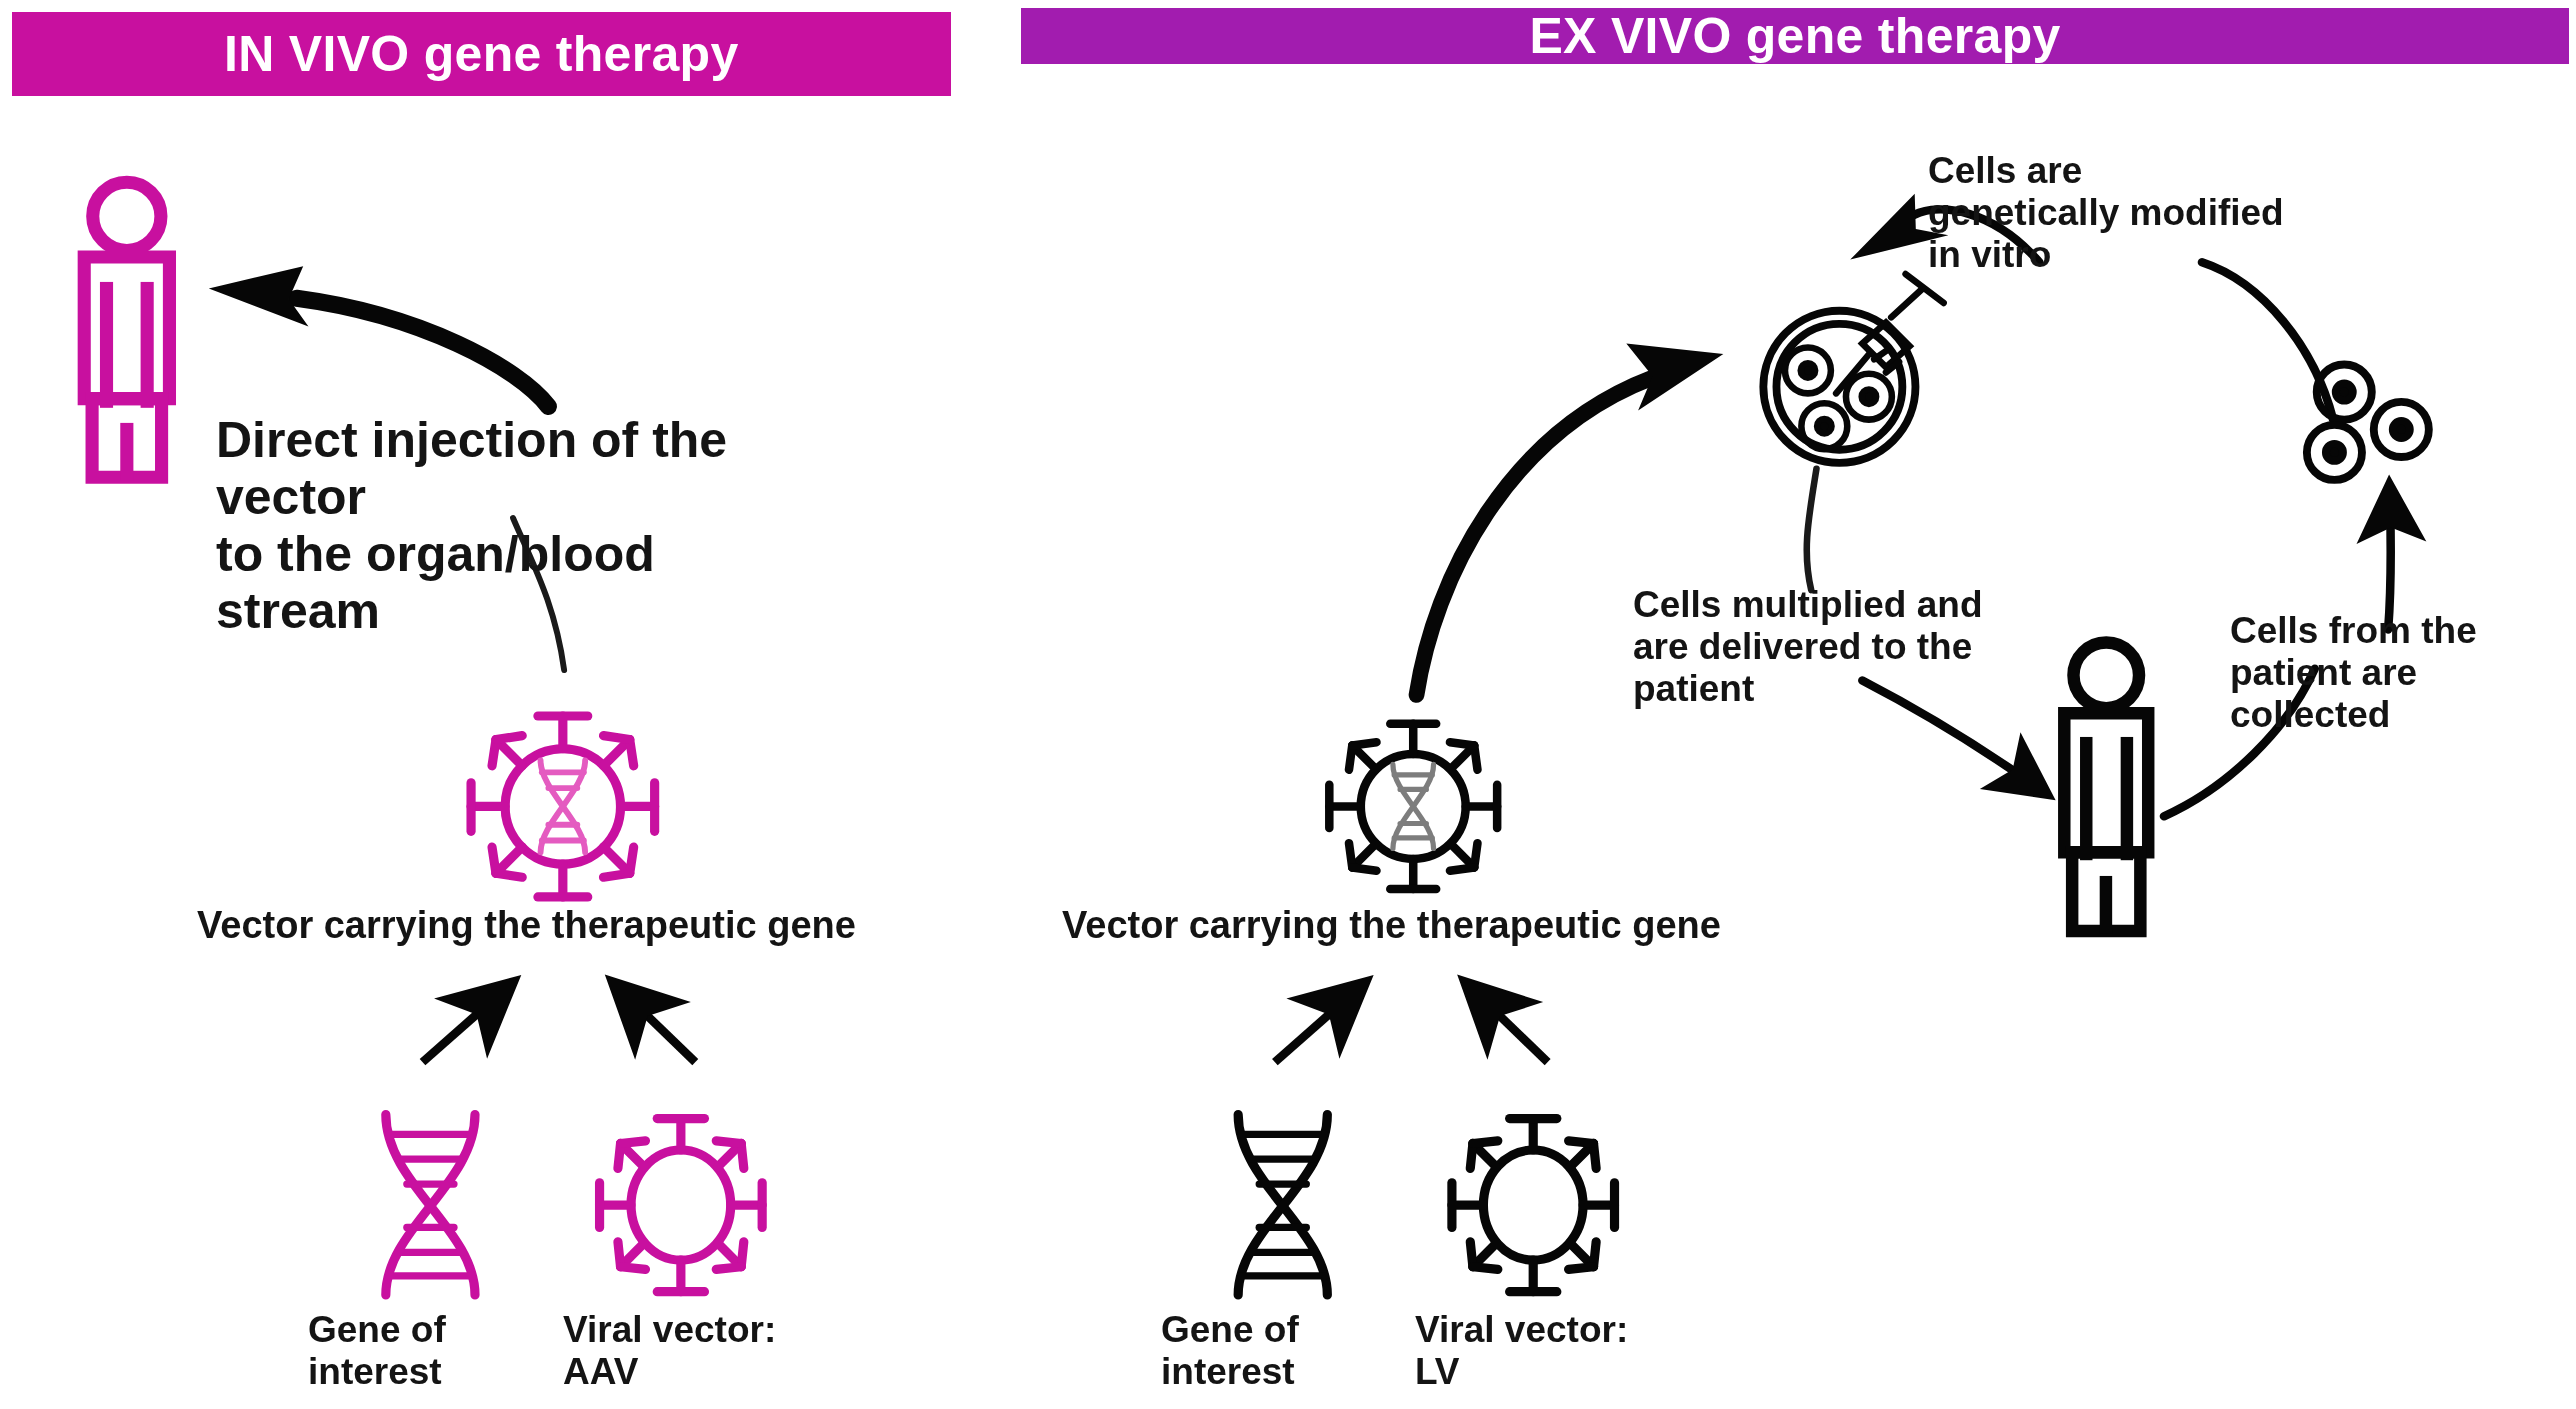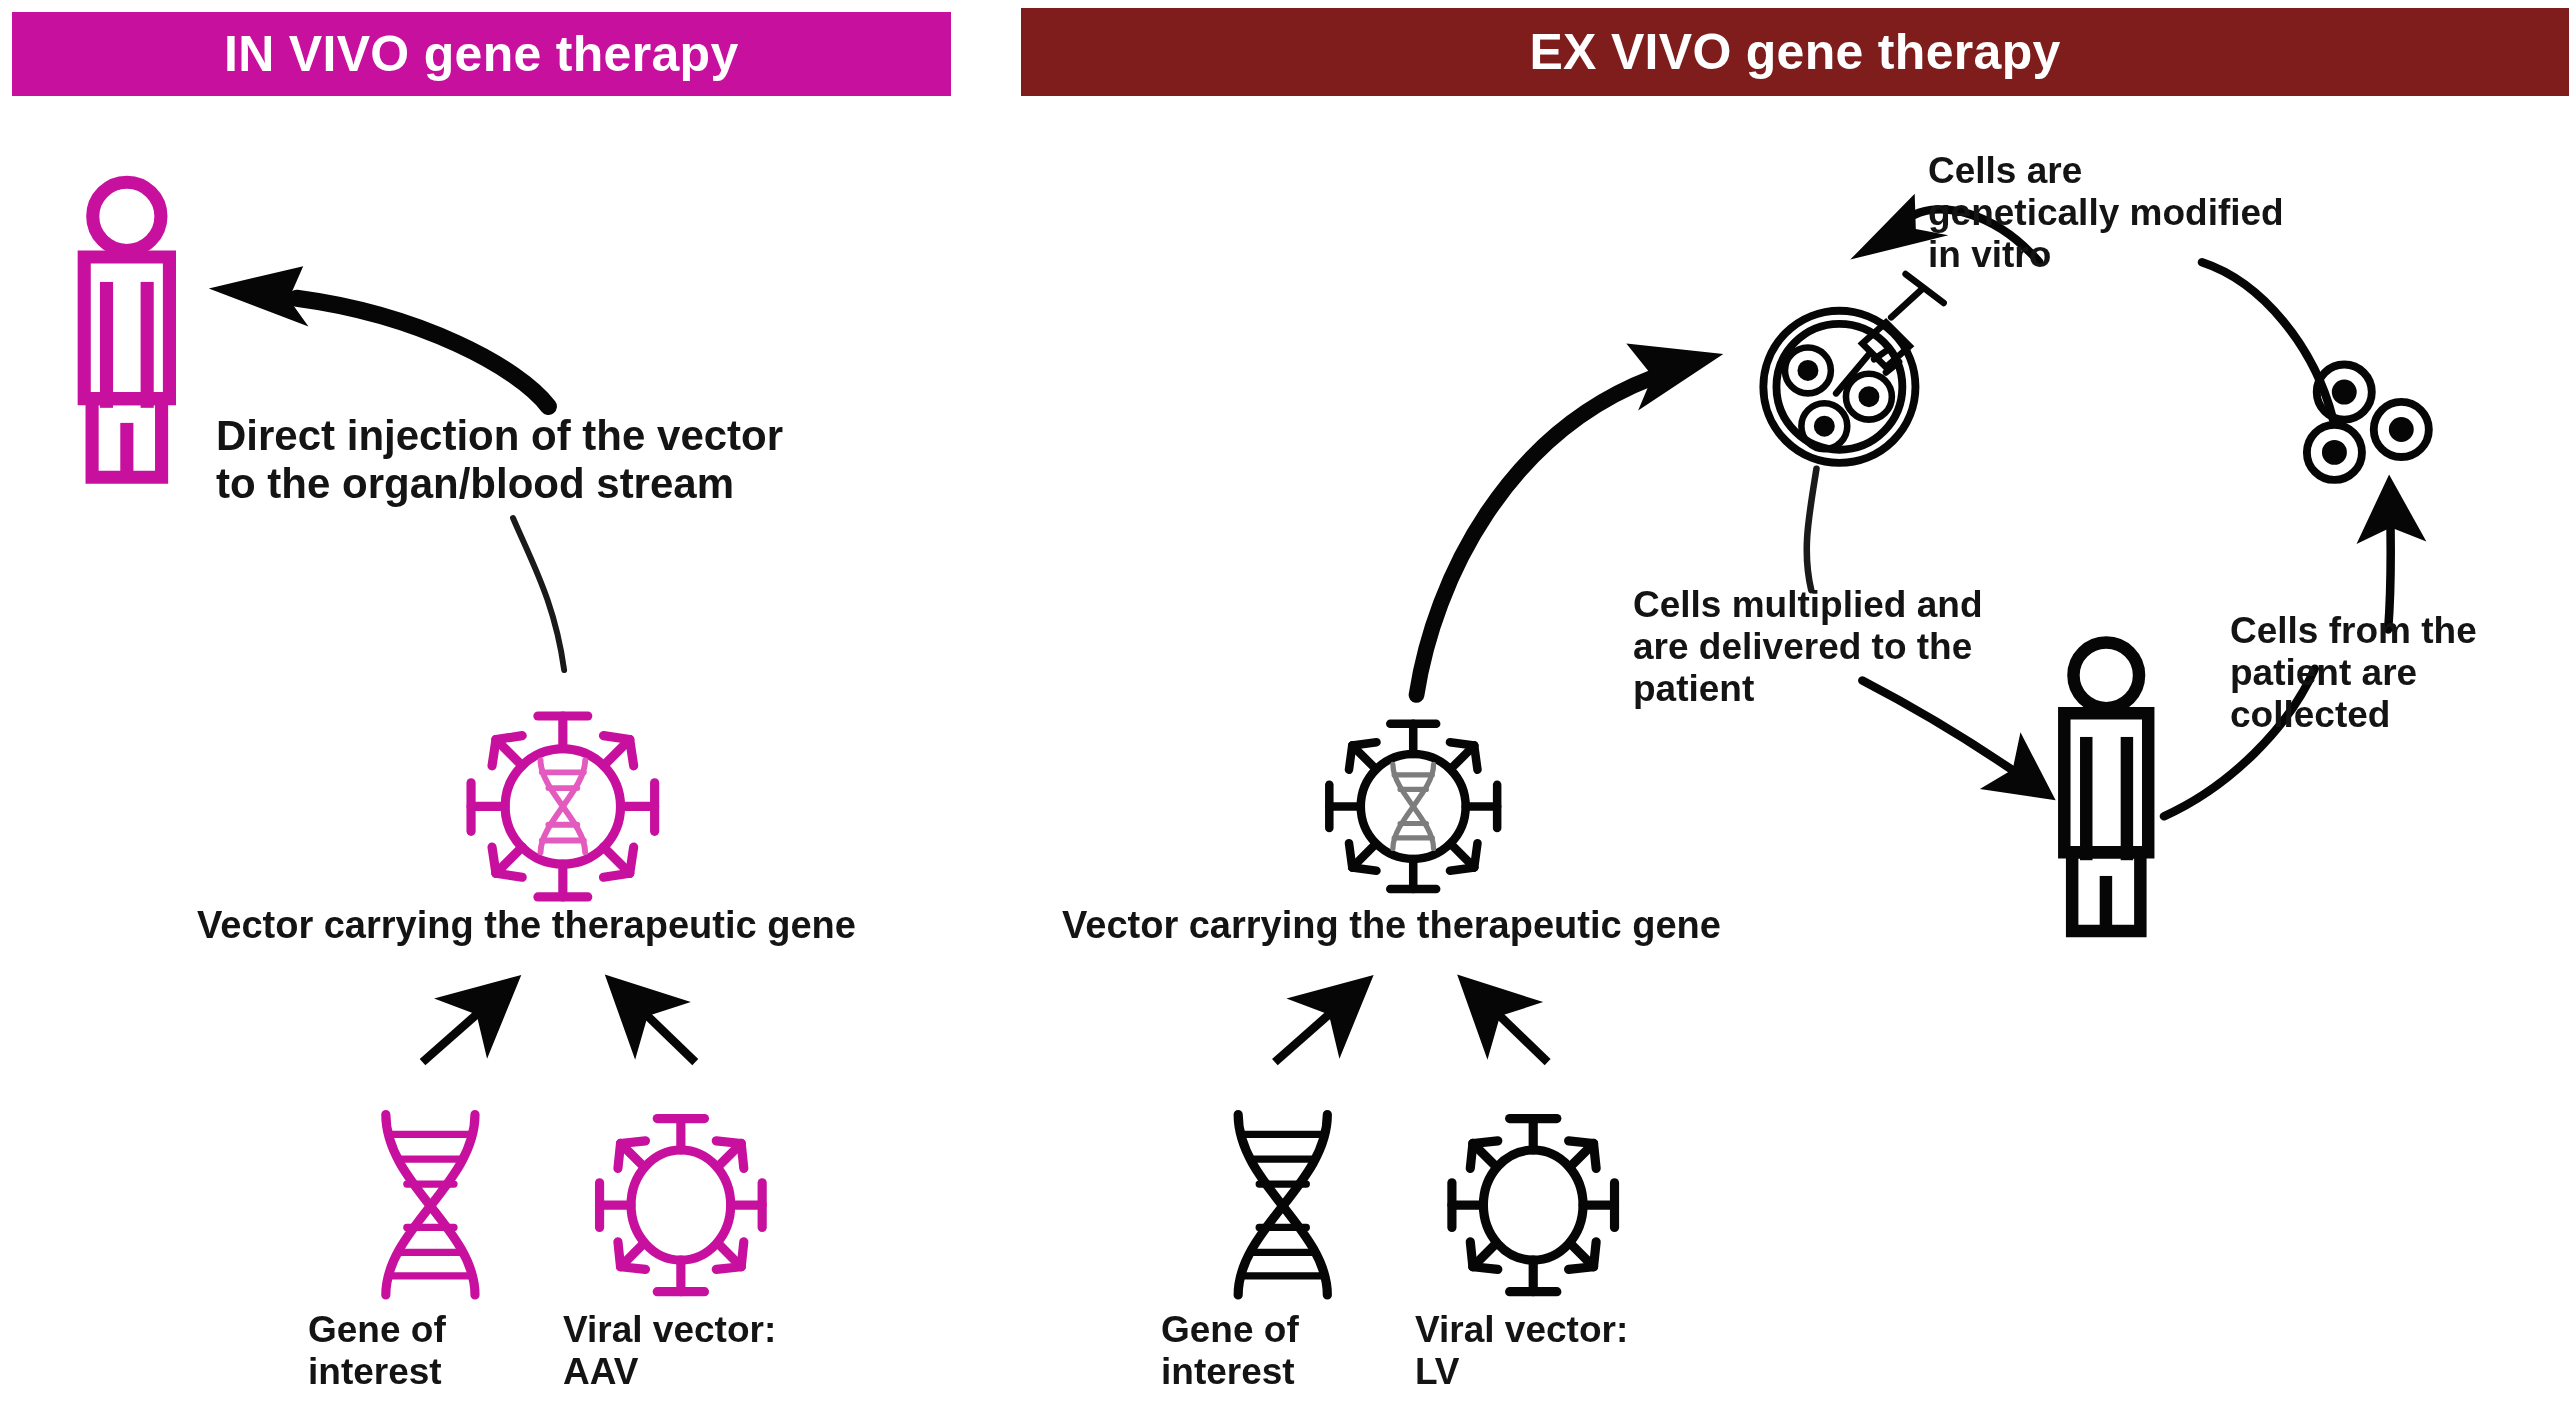--- a/index.html
+++ b/index.html
@@ -17,22 +17,22 @@
     letter-spacing:0.3px;
     color:#ffffff;
     font-family:"Liberation Sans",sans-serif;
   }
   #banner-invivo{
     left:11.8px;top:11.8px;width:939px;height:84px;
     background:#C8109F;
     font-size:50px;
   }
   #banner-exvivo{
-    left:1021px;top:7.9px;width:1548px;height:88px;
-    background:#7f1d1d;
+    left:1021px;top:7.9px;width:1548px;height:56px;
+    background:#a21caf;
     font-size:50px;
   }
   .svg-layer{position:absolute;left:0;top:0;width:2576px;height:1409px;pointer-events:none;}
   .lbl{
     position:absolute;
     color:#141414;
     font-weight:bold;
     font-family:"Liberation Sans",sans-serif;
     line-height:1.14;
     white-space:pre-line;
@@ -290,21 +290,21 @@
       <circle cx="3575" cy="598" r="42"></circle>
         <circle cx="3575" cy="598" r="13" fill="#060606"></circle>
       <circle cx="3662" cy="655" r="42"></circle>
         <circle cx="3662" cy="655" r="13" fill="#060606"></circle>
       <circle cx="3560" cy="690" r="42"></circle>
         <circle cx="3560" cy="690" r="13" fill="#060606"></circle>
     </g>
 
   </svg>
 
-  <div class="lbl c" style="left:216px;top:412px;width:590px;font-size:42px;">Direct injection of the vector
+  <div class="lbl c" style="left:216px;top:412px;width:590px;font-size:50px;">Direct injection of the vector
 to the organ/blood stream</div>
 
   <div class="lbl c" style="left:197px;top:904px;width:735px;font-size:38px;">Vector carrying the therapeutic gene</div>
 
   <div class="lbl c" style="left:308px;top:1309px;width:249px;font-size:37px;">Gene of
 interest</div>
 
   <div class="lbl c" style="left:563px;top:1309px;width:249px;font-size:37px;">Viral vector:
 AAV</div>
 

